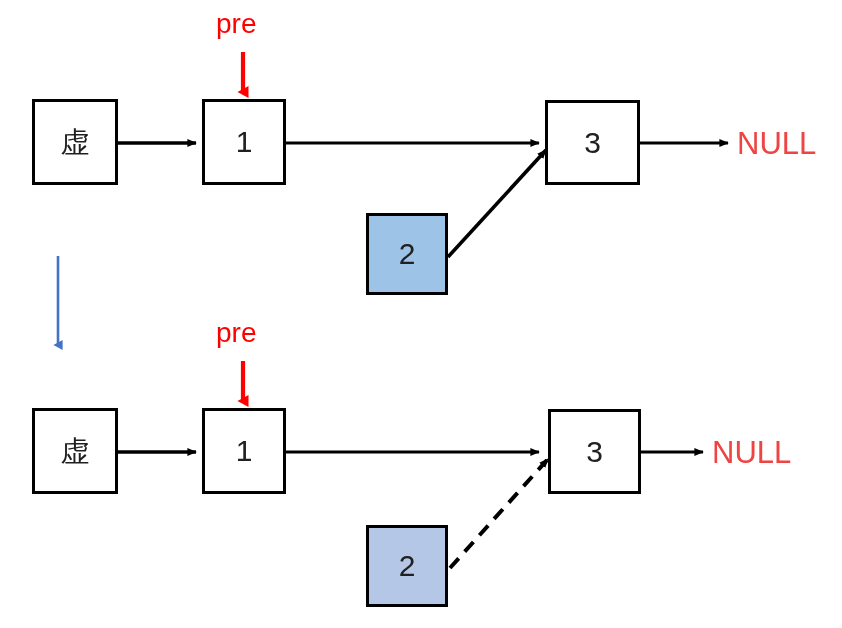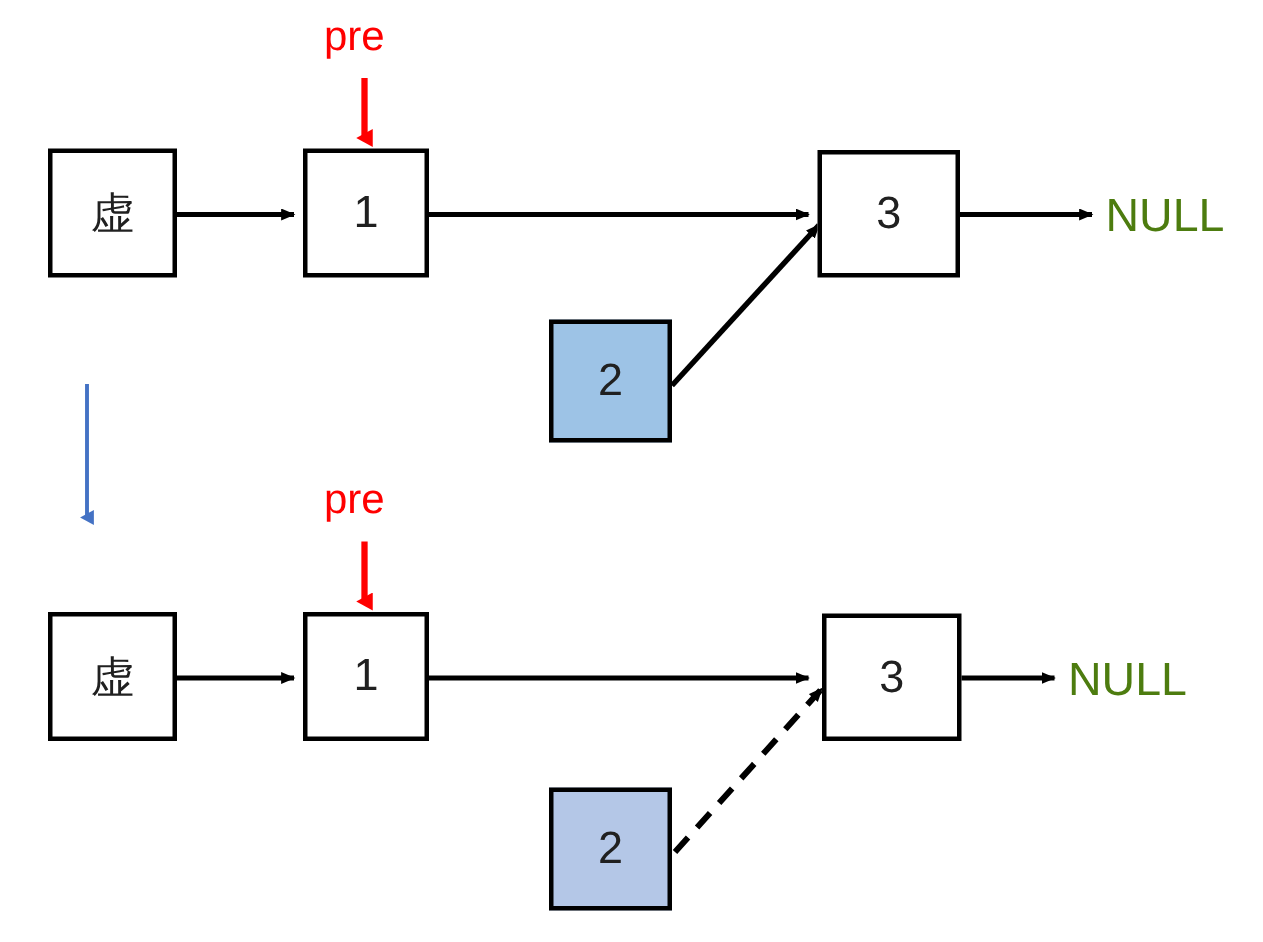--- a/index.html
+++ b/index.html
@@ -47,21 +47,21 @@
 
   .ptr-label {
     position: absolute;
     color: #ff0000;
     font-size: 28px;
     line-height: 1;
     white-space: nowrap;
   }
   .null-label {
     position: absolute;
-    color: #4d7c0f;
+    color: #ef4444;
     font-size: 31px;
     line-height: 1;
     white-space: nowrap;
     font-weight: 400;
   }
   svg { position: absolute; left: 0; top: 0; overflow: visible; }
 </style>
 </head>
 <body>
 

